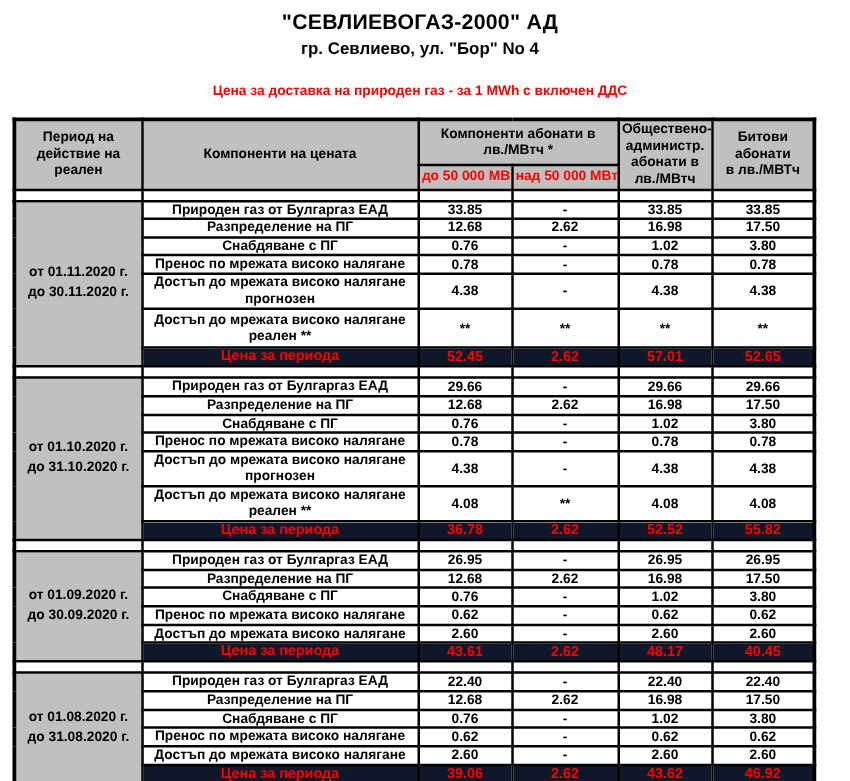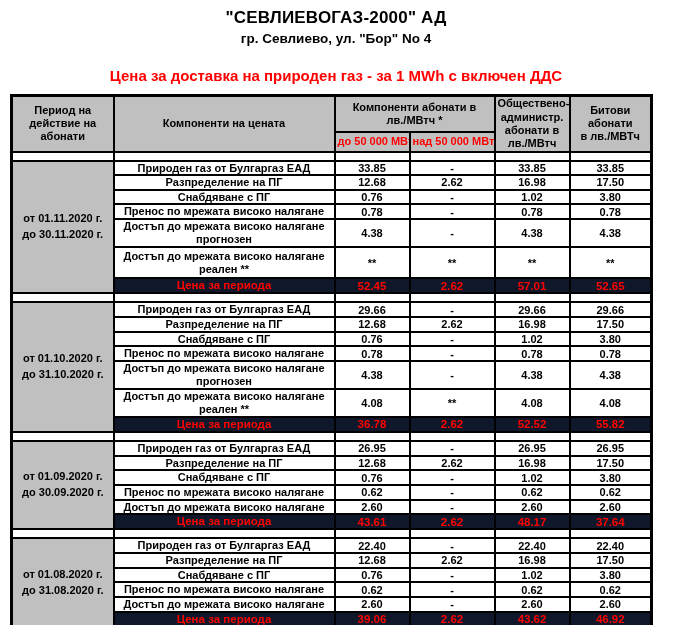--- a/index.html
+++ b/index.html
@@ -13,21 +13,21 @@
     position: relative;
   }
   .doc-header {
     position: absolute;
     top: 8px; left: 0;
     width: 672px;
     text-align: center;
   }
   .company-title { font-size: 17px; letter-spacing: 0.2px; }
   .company-address { font-size: 13.5px; margin-top: 3px; }
-  .doc-subtitle { font-size: 15px; color: #ff0000; margin-top: 21px; }
+  .doc-subtitle { font-size: 11px; color: #ff0000; margin-top: 21px; }
 
   table.price-table {
     position: absolute;
     left: 10px; top: 94px;
     width: 640px;
     border-collapse: collapse;
     table-layout: fixed;
     border: 3px solid #000;
   }
   .price-table th, .price-table td {
@@ -92,21 +92,21 @@
     <col style="width:221px">
     <col style="width:75px">
     <col style="width:85px">
     <col style="width:75px">
     <col style="width:82px">
   </colgroup>
   <thead>
     <tr class="header-main-row">
       <th rowspan="2">Период на
 действие на
-абонати</th>
+реален</th>
       <th rowspan="2">Компоненти на цената</th>
       <th colspan="2">Компоненти абонати в
 лв./МВтч *</th>
       <th rowspan="2">Обществено-
 администр.
 абонати в
 лв./МВтч</th>
       <th rowspan="2">Битови абонати
 в лв./МВТч</th>
     </tr>
@@ -281,21 +281,21 @@
         <td class="value-cell">2.60</td>
         <td class="value-cell">-</td>
         <td class="value-cell">2.60</td>
         <td class="value-cell">2.60</td>
       </tr>
       <tr class="total-row">
         <td class="component-cell">Цена за периода</td>
         <td class="value-cell">43.61</td>
         <td class="value-cell">2.62</td>
         <td class="value-cell">48.17</td>
-        <td class="value-cell">37.64</td>
+        <td class="value-cell">40.45</td>
       </tr>
       <tr class="spacer-row">
         <td></td>
         <td></td>
         <td></td>
         <td></td>
         <td></td>
         <td></td>
       </tr>
       <tr class="row">

